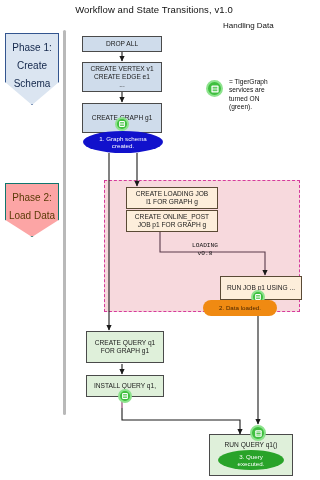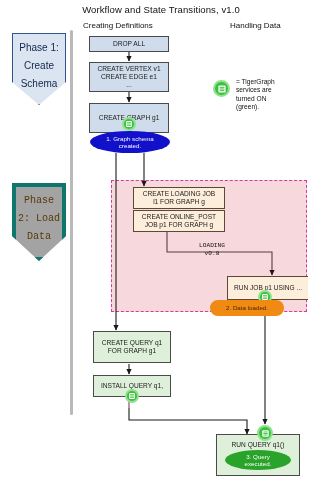--- a/index.html
+++ b/index.html
@@ -1,21 +1,21 @@
 <!DOCTYPE html>
 <html><head>
 <meta charset="utf-8">
 <style>
   html,body{margin:0;padding:0;background:#ffffff;}
   body{
     width:308px;height:480px;position:relative;overflow:hidden;
     font-family:"Liberation Sans","DejaVu Sans",sans-serif;
     color:#1a1a1a;
   }
-  .canvas{position:absolute;left:7px;top:0;width:308px;height:418px;}
+  .canvas{position:absolute;left:0;top:0;width:308px;height:418px;}
   svg.wires{position:absolute;left:0;top:0;width:308px;height:480px;pointer-events:none;}
 
   
   .title{
     position:absolute;left:0;top:4px;width:308px;text-align:center;
     font-size:9.5px;font-weight:400;letter-spacing:.1px;color:#111;
   }
   .colhead{
     position:absolute;font-size:8px;color:#111;white-space:nowrap;
   }
@@ -29,21 +29,21 @@
   }
 
   
   .phase{
     position:absolute;width:54px;box-sizing:border-box;
     text-align:center;font-size:10px;line-height:18px;
     padding:5px 2px 11px 2px;
     clip-path:polygon(0 0,100% 0,100% 68%,50% 100%,0 68%);
   }
   #phase-1{left:5px;top:33px;background:#dbe5f1;border:1px solid #33558f;color:#12264a;}
-  #phase-2{left:5px;top:183px;background:#a3a3a3;border:4px solid #0f766e;color:#5a3a06;font-family:Liberation Mono, monospace;}
+  #phase-2{left:5px;top:183px;background:#fca5a5;border:1px solid #0f766e;color:#5a3a06;}
   #phase-3{left:5px;top:321px;background:#e3f6e3;border:1px solid #49b049;color:#18471a;}
   .phase b{font-weight:400;display:block;}
 
   
   .node{
     position:absolute;box-sizing:border-box;
     display:flex;align-items:center;justify-content:center;
     text-align:center;font-size:6.6px;line-height:7.8px;
     padding:2px 3px;white-space:pre-line;
   }
@@ -103,21 +103,20 @@
     font-family:"Liberation Mono","DejaVu Sans Mono",monospace;
     font-size:6.2px;line-height:7.6px;color:#111;white-space:pre-line;
   }
 </style>
 </head>
 <body>
 
 <div class="canvas">
 
   <div class="title">Workflow and State Transitions, v1.0</div>
-  <div class="colhead" id="colhead-definitions">Creating Definitions</div>
   <div class="colhead" id="colhead-data">Handling Data</div>
 
   <div class="divider"></div>
 
   <div id="load-region"></div>
 
   <svg class="wires" viewBox="0 0 308 480">
     <defs>
       <marker id="ar" markerWidth="6" markerHeight="6" refX="4.6" refY="2.4" orient="auto">
         <path d="M0,0 L5,2.4 L0,4.8 z" fill="#1a1a1a"></path>

